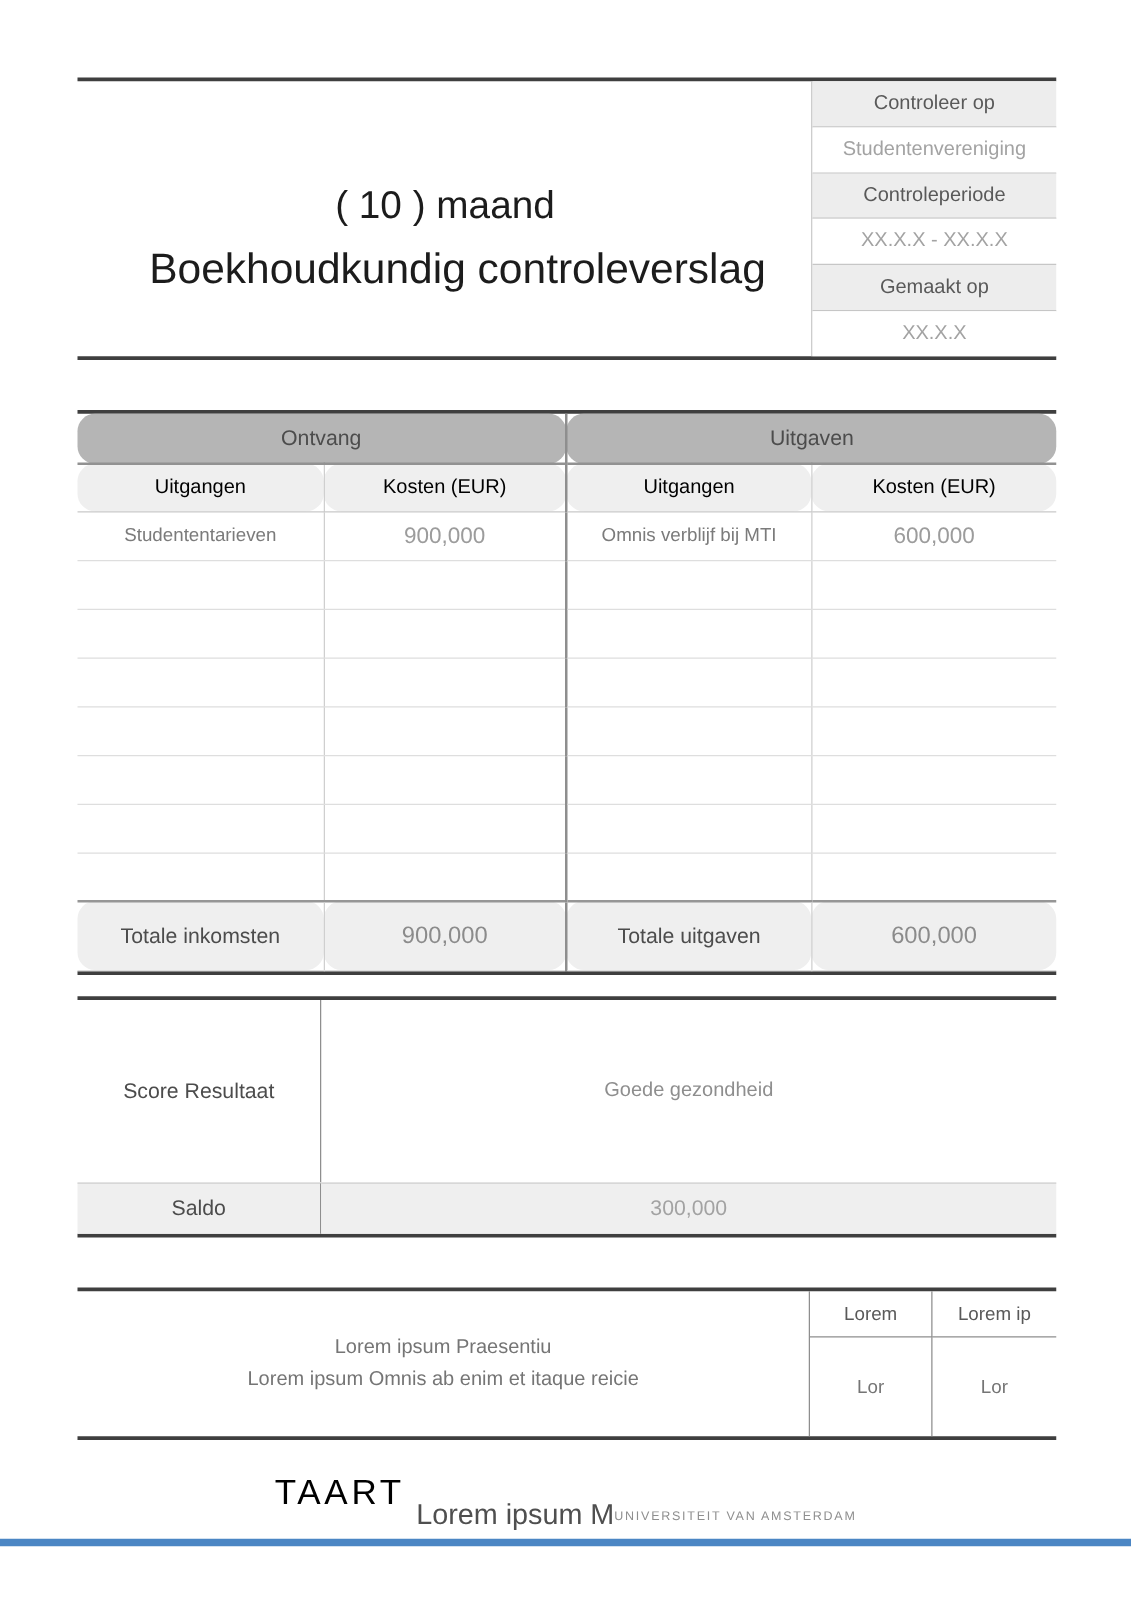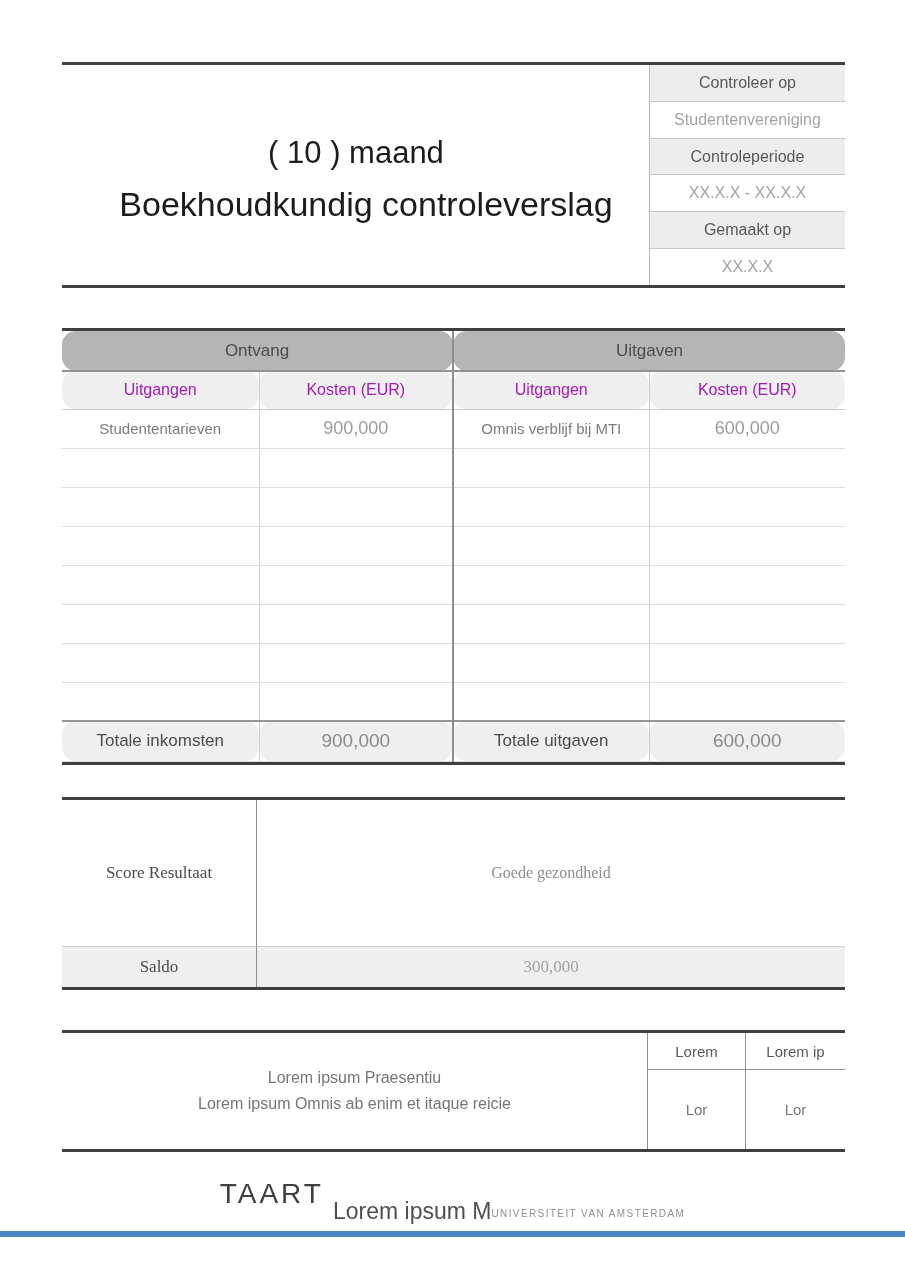--- a/index.html
+++ b/index.html
@@ -6,21 +6,21 @@
   html, body { background: #ffffff; }
   body { font-family: "Liberation Sans", sans-serif; }
   .page { position: relative; width: 905px; height: 1280px; background: #fff; overflow: hidden; }
 
   
   .header-section {
     position: absolute; left: 62px; top: 62px; width: 783px; height: 226px;
     border-top: 3px solid #3f3f3f; border-bottom: 3px solid #3f3f3f;
   }
   .title-block {
-    position: absolute; left: 0; top: 4px; width: 588px; height: 100%;
+    position: absolute; left: 0; top: 15px; width: 588px; height: 100%;
     display: flex; flex-direction: column; justify-content: center; align-items: center;
   }
   .title-line1 { font-size: 31px; color: #1c1c1c; margin-bottom: 14px; }
   .title-line2 { font-size: 34px; color: #1c1c1c; margin-left: 20px; }
   .info-table {
     position: absolute; right: 0; top: 0; width: 196px; height: 100%;
     border-left: 1px solid #bdbdbd; display: flex; flex-direction: column;
   }
   .info-row {
     flex: 1; display: flex; align-items: center; justify-content: center;
@@ -32,37 +32,37 @@
 
   
   .main-table-wrap {
     position: absolute; left: 62px; top: 328px; width: 783px;
     border-top: 3px solid #3f3f3f; border-bottom: 3px solid #3f3f3f;
   }
   table.main { width: 100%; border-collapse: collapse; table-layout: fixed; }
   table.main th, table.main td { font-weight: normal; text-align: center; vertical-align: middle; border-radius: 14px; }
   tr.group-row th { height: 40px; background: #b5b5b5; color: #4c4c4c; font-size: 17px; border-bottom: 2px solid #929292; }
   tr.group-row th.gl { border-right: 2px solid #8e8e8e; }
-  tr.cols-row td { height: 38px; background: #efefef; color: #a21caf; font-size: 16px; border-bottom: 1px solid #c9c9c9; }
+  tr.cols-row td { height: 38px; background: #efefef; color: #000000; font-size: 16px; border-bottom: 1px solid #c9c9c9; }
   td.v1, td.v3 { border-right: 1px solid #cfcfcf; }
   td.v2 { border-right: 2px solid #8e8e8e; }
   tbody.body-rows td { height: 39px; border-bottom: 1px solid #dedede; }
   tbody.body-rows td.lbl { color: #7b7b7b; font-size: 15px; }
   tbody.body-rows td.num { color: #9c9c9c; font-size: 18px; }
-  tr.totals-row td { height: 40px; background: #efefef; border-top: 2px solid #969696; }
+  tr.totals-row td { height: 55px; background: #efefef; border-top: 2px solid #969696; }
   tr.totals-row td.lbl { color: #4c4c4c; font-size: 17px; }
   tr.totals-row td.num { color: #8b8b8b; font-size: 19px; }
 
   
   .score-section {
     position: absolute; left: 62px; top: 797px; width: 783px; height: 193px;
     border-top: 3px solid #3f3f3f; border-bottom: 3px solid #3f3f3f;
     display: grid; grid-template-columns: 195px 1fr; grid-template-rows: 1fr 41px;
   }
-  .score-cell { display: flex; align-items: center; justify-content: center; font-family: Liberation Serif, serif; }
+  .score-cell { display: flex; align-items: center; justify-content: center; }
   .score-label { border-right: 1px solid #8e8e8e; color: #4c4c4c; font-size: 17px; }
   .score-value { color: #8e8e8e; font-size: 16px; }
   .saldo-label { border-right: 1px solid #8e8e8e; border-top: 1px solid #cfcfcf; background: #efefef; color: #4c4c4c; font-size: 17px; }
   .saldo-value { border-top: 1px solid #cfcfcf; background: #efefef; color: #a2a2a2; font-size: 17px; }
 
   
   .notes-section {
     position: absolute; left: 62px; top: 1030px; width: 783px; height: 122px;
     border-top: 3px solid #3f3f3f; border-bottom: 3px solid #3f3f3f;
   }
@@ -80,21 +80,21 @@
   .nt-cell { display: flex; align-items: center; justify-content: center; font-size: 15px; }
   .nt-h { border-bottom: 1px solid #8e8e8e; color: #595959; }
   .nt-c { color: #757575; }
   .nt-left { border-right: 1px solid #8e8e8e; }
 
   
   .logo-row {
     position: absolute; left: 0; top: 1178px; width: 905px;
     display: flex; justify-content: center; align-items: flex-end; gap: 9px;
   }
-  .logo-brand { font-size: 28px; color: #404040; letter-spacing: 3px; margin-bottom: 15px; }
+  .logo-brand { font-size: 28px; color: #000000; letter-spacing: 3px; margin-bottom: 15px; }
   .logo-right { display: flex; flex-direction: row; align-items: center; }
   .logo-suffix { font-size: 23px; color: #4f4f4f; }
   .logo-sub { font-size: 10px; color: #8f8f8f; letter-spacing: 1.4px; margin-top: 4px; }
 
   
   .accent-bar { position: absolute; left: 0; top: 1231px; width: 905px; height: 6px; background: #4b86c4; }
 </style>
 </head>
 <body>
 

